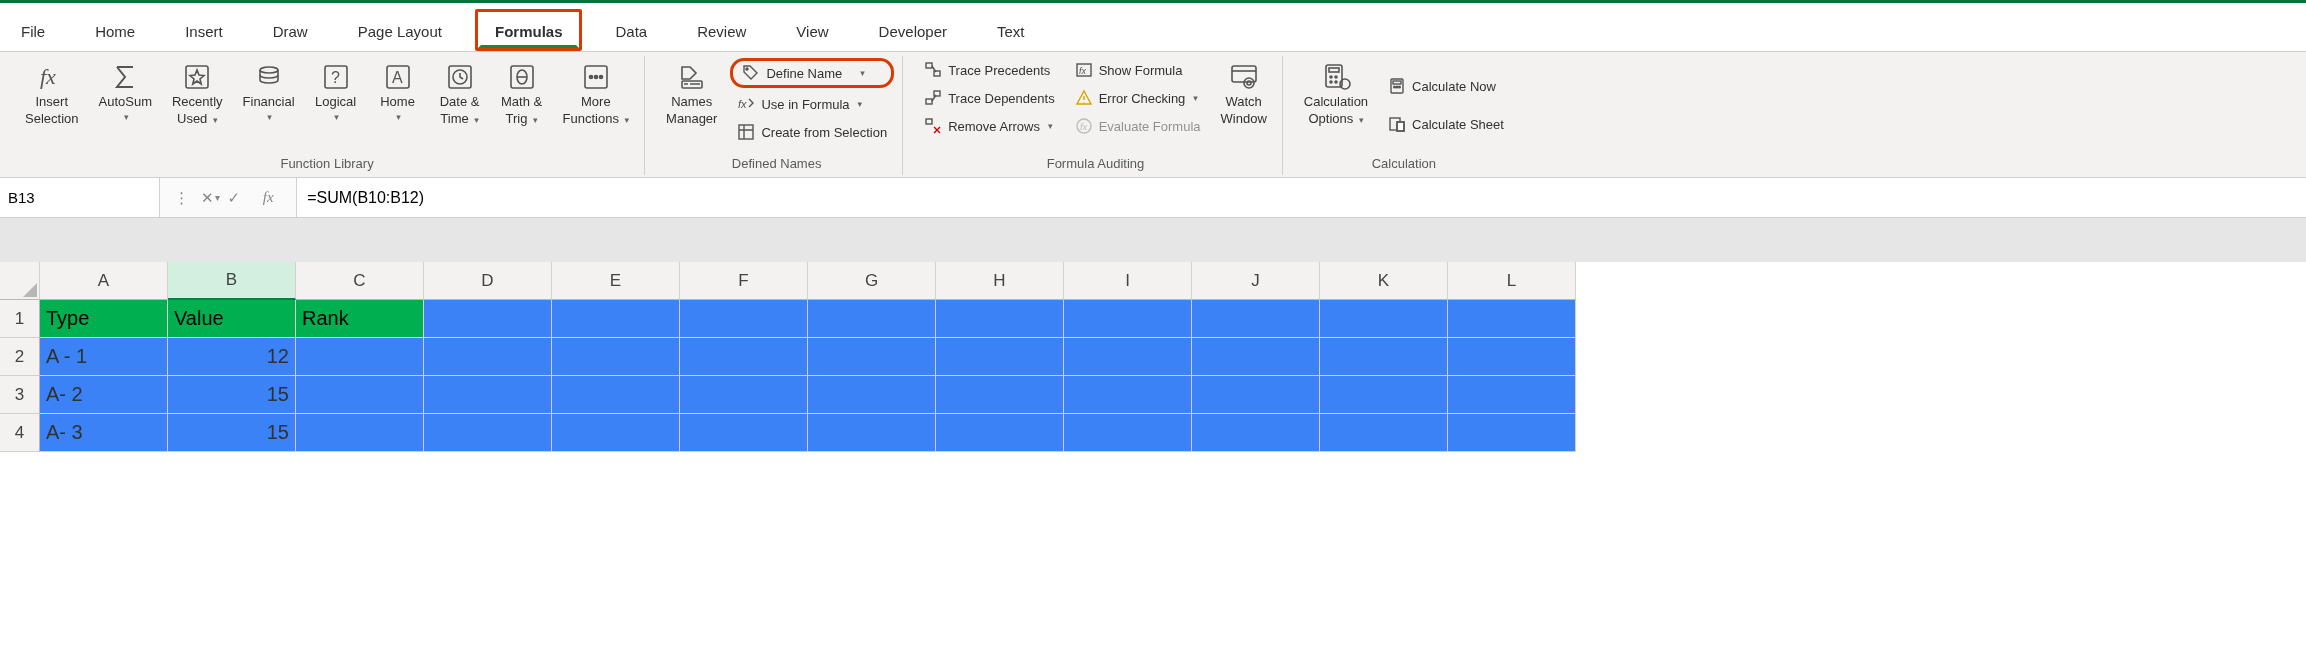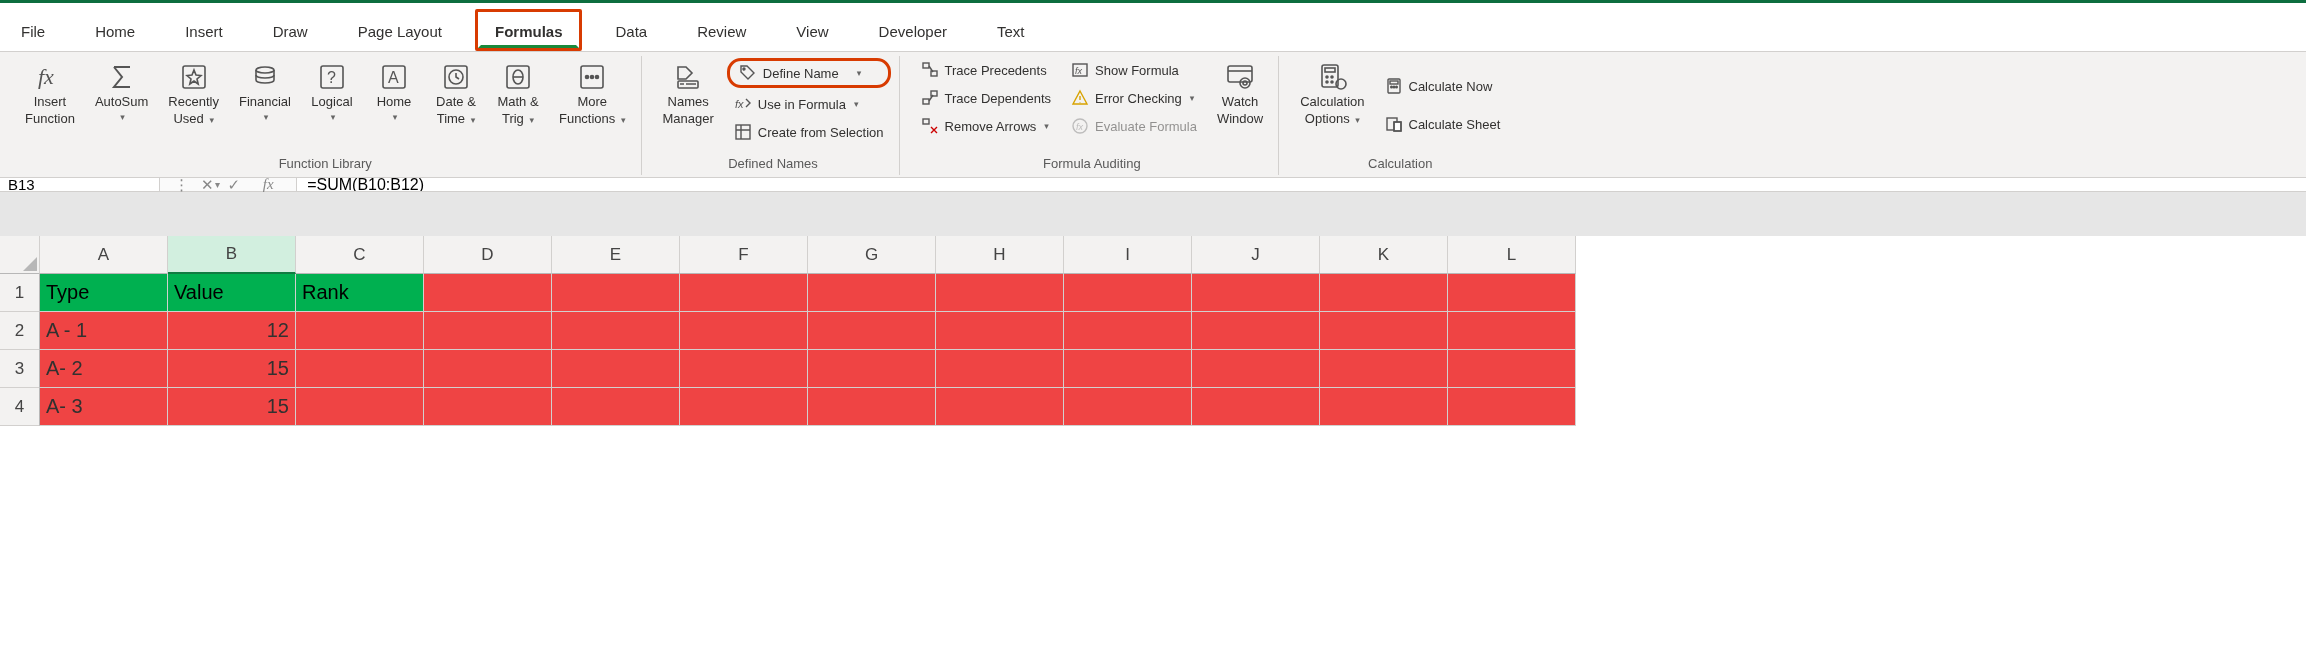--- a/index.html
+++ b/index.html
@@ -35,41 +35,41 @@
   .icon{width:32px;height:32px;display:flex;align-items:center;justify-content:center;stroke:#444;}
   .chev{font-size:9px;color:#666;margin-left:2px;}
 
   .stack{display:flex;flex-direction:column;justify-content:flex-start;gap:4px;height:98px;padding:2px 0;}
   .stack .srow{display:flex;align-items:center;gap:6px;padding:2px 6px;cursor:default;white-space:nowrap;border:1px solid transparent;border-radius:3px;}
   .sicon{width:18px;height:18px;display:inline-flex;align-items:center;justify-content:center;}
 
   .red-wrap{border:3px solid var(--highlight-red);border-radius:14px;padding:0 2px;}
 
   
-  .fbar{display:flex;align-items:stretch;height:14px;border-bottom:1px solid var(--border);background:#fafafa;}
+  .fbar{display:flex;align-items:stretch;height:40px;border-bottom:1px solid var(--border);background:#fafafa;}
   .name-box{width:160px;display:flex;align-items:center;border-right:1px solid var(--border);background:#fff;}
   .name-box input{flex:1;border:none;outline:none;font-size:15px;padding:0 8px;background:transparent;}
   .name-box .dd{width:18px;text-align:center;color:#888;font-size:10px;cursor:default;}
   .fx-btns{display:flex;align-items:center;gap:14px;padding:0 14px;color:#888;border-right:1px solid var(--border);}
   .fx-btns span{cursor:default;font-size:15px;}
   .fx-label{width:28px;text-align:center;font-style:italic;font-family:"Cambria Math",serif;font-size:15px;color:#888;}
   .formula-input{flex:1;border:none;outline:none;font-size:16px;padding:0 10px;background:#fff;}
 
   
   .spacer{height:44px;background:#e6e6e6;}
 
   
   .sheet{display:grid;grid-template-columns:40px repeat(12,128px);}
   .corner, .colh, .rowh, .cell{border-right:1px solid var(--border);border-bottom:1px solid var(--border);display:flex;align-items:center;height:38px;}
   .corner{background:#f3f2f1;border-bottom:1.5px solid #b7b7b7;position:relative;}
   .corner::after{content:"";position:absolute;right:2px;bottom:2px;width:0;height:0;border-left:14px solid transparent;border-bottom:14px solid #b7b7b7;}
   .colh{background:#f3f2f1;justify-content:center;font-size:17px;color:#444;border-bottom:1.5px solid #b7b7b7;}
   .colh.sel{background:#d2efdf;border-bottom:2px solid var(--accent);}
   .rowh{background:#f3f2f1;justify-content:center;font-size:17px;color:#444;border-right:1.5px solid #b7b7b7;}
-  .cell{background:#ef4444;font-size:20px;padding:0 6px;}
+  .cell{background:#3b82f6;font-size:20px;padding:0 6px;}
   .cell.hdr{background:var(--header-green);color:#000;font-size:20px;padding:0 6px;}
   .cell.r{justify-content:flex-end;}
   .cell.l{justify-content:flex-start;}
 </style>
 </head>
 <body>
 
 <div class="menu-bar">
   <div class="menu-item">File</div>
   <div class="menu-item">Home</div>
@@ -90,21 +90,21 @@
 
   <div class="group">
     <div class="group-buttons">
       <div class="rbtn">
         <span class="icon">
             <svg viewBox="0 0 32 32" width="32" height="32" fill="none" stroke="#555" stroke-width="2">
               <text x="4" y="23" font-style="italic" font-family="serif" font-size="22" fill="#555" stroke="none">fx</text>
             </svg>
           </span>
         <span class="lbl">Insert</span>
-        <span class="lbl2">Function</span>
+        <span class="lbl2">Selection</span>
       </div>
       <div class="rbtn">
         <span class="icon">
             <svg viewBox="0 0 32 32" width="32" height="32" fill="none" stroke="#555" stroke-width="2">
               <path d="M8 6h16M8 6l8 10-8 10h16"></path>
             </svg>
           </span>
         <span class="lbl">AutoSum</span>
         <span class="chev">▾</span>
       </div>

